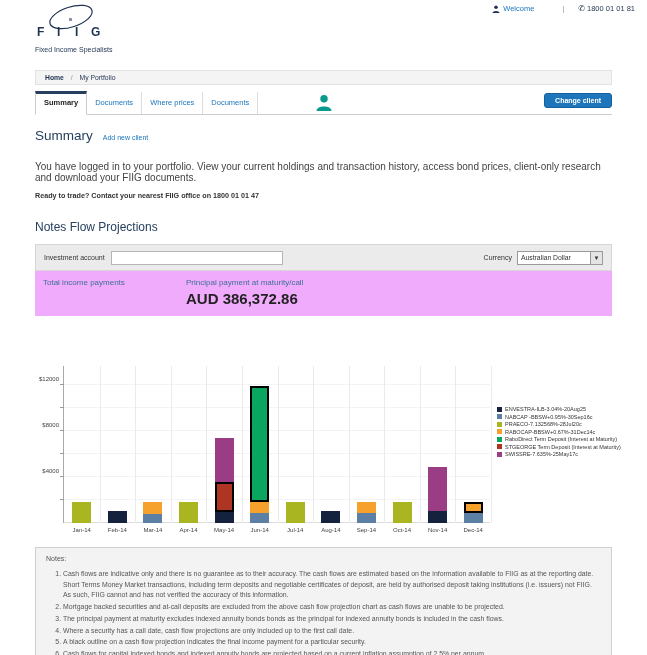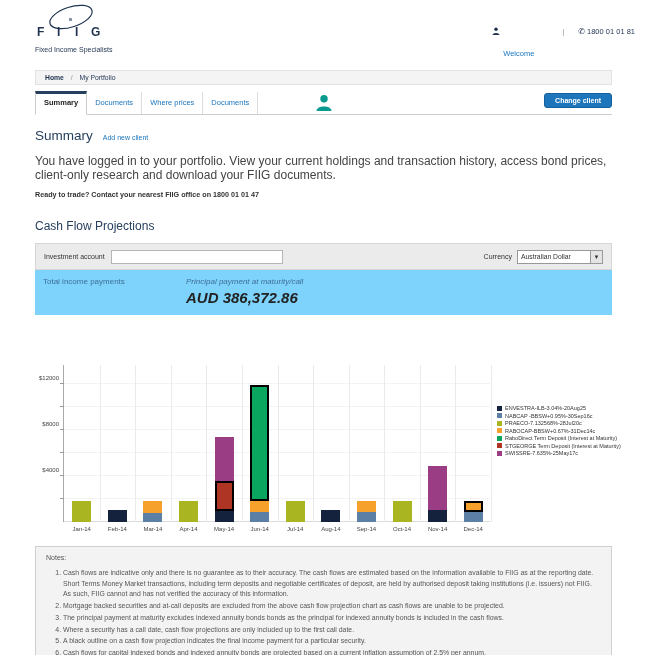--- a/index.html
+++ b/index.html
@@ -9,21 +9,21 @@
     font-family:"Liberation Sans", sans-serif;
     background:#ffffff; color:#333;
   }
   .content { margin:0 35px; position:relative; }
 
   
   .header { position:relative; padding-top:4px; height:64px; }
   .logo { position:relative; width:80px; height:40px; }
   .tagline { font-size:7px; color:#1e3250; margin-top:2px; }
   .top-bar { position:absolute; top:4px; right:-23px; display:flex; align-items:center; font-size:7.5px; }
-  .welcome-link { color:#1c76bd; text-decoration:none; margin-left:3px; cursor:pointer;margin-top:45px; }
+  .welcome-link { color:#1c76bd; text-decoration:none; margin-left:3px; cursor:pointer; }
   .top-sep { color:#999; margin:0 14px 0 28px; }
   .phone-num { color:#1e3250; margin-left:2px; }
   .phone-glyph { font-size:8px; color:#1e3250; }
 
   
   .breadcrumb { margin-top:6px; background:#f4f4f4; border:1px solid #e3e3e3;
     font-size:6.8px; color:#1e3250; padding:3px 9px; }
   .breadcrumb .sep { color:#999; margin:0 5px; }
   .breadcrumb .home { font-weight:bold; }
 
@@ -36,21 +36,21 @@
     margin-bottom:-1px; padding:4px 8px 7px; }
   .client-icon { position:absolute; left:50%; top:3px; transform:translateX(-50%); }
   .change-client-btn { position:absolute; right:0; top:2px; background:#1d76bb; color:#fff;
     font-size:7px; font-weight:bold; border:1px solid #15619c; border-radius:3px;
     padding:3px 10px; cursor:pointer; }
 
   
   .section-head { margin-top:13px; display:flex; align-items:baseline; }
   .h1 { font-size:13.5px; color:#27405f; font-weight:normal; }
   .add-client { font-size:7px; color:#1c76bd; margin-left:10px; cursor:pointer; }
-  .intro { font-size:12px; color:#444; margin-top:11px; }
+  .intro { font-size:10px; color:#444; margin-top:18px; }
   .ready { font-size:7.2px; color:#333; font-weight:bold; margin-top:8px; }
   .h2 { font-size:12px; color:#27405f; font-weight:normal; margin-top:20px; }
 
   
   .filterbar { margin-top:10px; background:#ebebeb; border:1px solid #d6d6d6; height:27px;
     display:flex; align-items:center; padding:0 8px; font-size:7px; color:#333; }
   .acct-input { width:172px; height:14px; border:1px solid #b5b5b5; margin-left:6px;
     font-size:7px; padding:0 3px; }
   .filter-right { margin-left:auto; display:flex; align-items:center; }
   .fake-select { display:flex; align-items:center; background:#fff; border:1px solid #999;
@@ -58,23 +58,23 @@
   .fake-select .sel-text { flex:1; padding:0 3px; white-space:nowrap; overflow:hidden; }
   .fake-select .sel-arrow { width:12px; height:100%; background:#e4e4e4; border-left:1px solid #999;
     font-size:6px; display:flex; align-items:center; justify-content:center; color:#333; }
 
   
   .years { display:flex; height:25px; }
   .year { flex:1; text-align:center; font-size:14px; color:#555; padding-top:5px; cursor:pointer; }
   .year.active { color:#3d85b5; border-top:3px solid #4a90c2; border-bottom:3px solid #4a90c2; padding-top:2px; }
 
   
-  .metrics { background:#7dd3fc; padding:7px 8px 9px; display:flex; }
+  .metrics { background:#f0abfc; padding:7px 8px 9px; display:flex; }
   .metric { min-width:135px; }
-  .metric + .metric { margin-left:8px;font-style:italic; }
+  .metric + .metric { margin-left:8px; }
   .metric-label { font-size:8px; color:#3f6f96; }
   .metric-value { font-size:15px; font-weight:bold; color:#222; margin-top:3px; }
 
   
   .chart { position:relative; margin-top:18px; height:207px; }
   .chart-title { text-align:center; font-size:8.5px; color:#9a9a9a; padding-top:5px; }
   .plot { position:absolute; left:28px; top:32px; width:427px; height:157px;
     border-left:1px solid #a9a9a9; }
   .vgrid { position:absolute; top:0; bottom:0; width:1px; background:#eaeaea; }
   .hgrid { position:absolute; left:0; right:0; height:1px; background:#f3f3f3; }
@@ -146,21 +146,21 @@
     <button class="change-client-btn">Change client</button>
   </div>
 
   <div class="section-head">
     <span class="h1">Summary</span>
     <a class="add-client">Add new client</a>
   </div>
   <div class="intro">You have logged in to your portfolio. View your current holdings and transaction history, access bond prices, client-only research and download your FIIG documents.</div>
   <div class="ready">Ready to trade? Contact your nearest FIIG office on 1800 01 01 47</div>
 
-  <div class="h2">Cash Flow Projections</div>
+  <div class="h2">Notes Flow Projections</div>
 
   <div class="filterbar">
     <span>Investment account</span>
     <input class="acct-input" type="text" value="" style="">
     <div class="filter-right">
       <span>Currency</span>
       <div class="fake-select">
         <span class="sel-text">Australian Dollar</span>
         <span class="sel-arrow">▼</span>
       </div>

